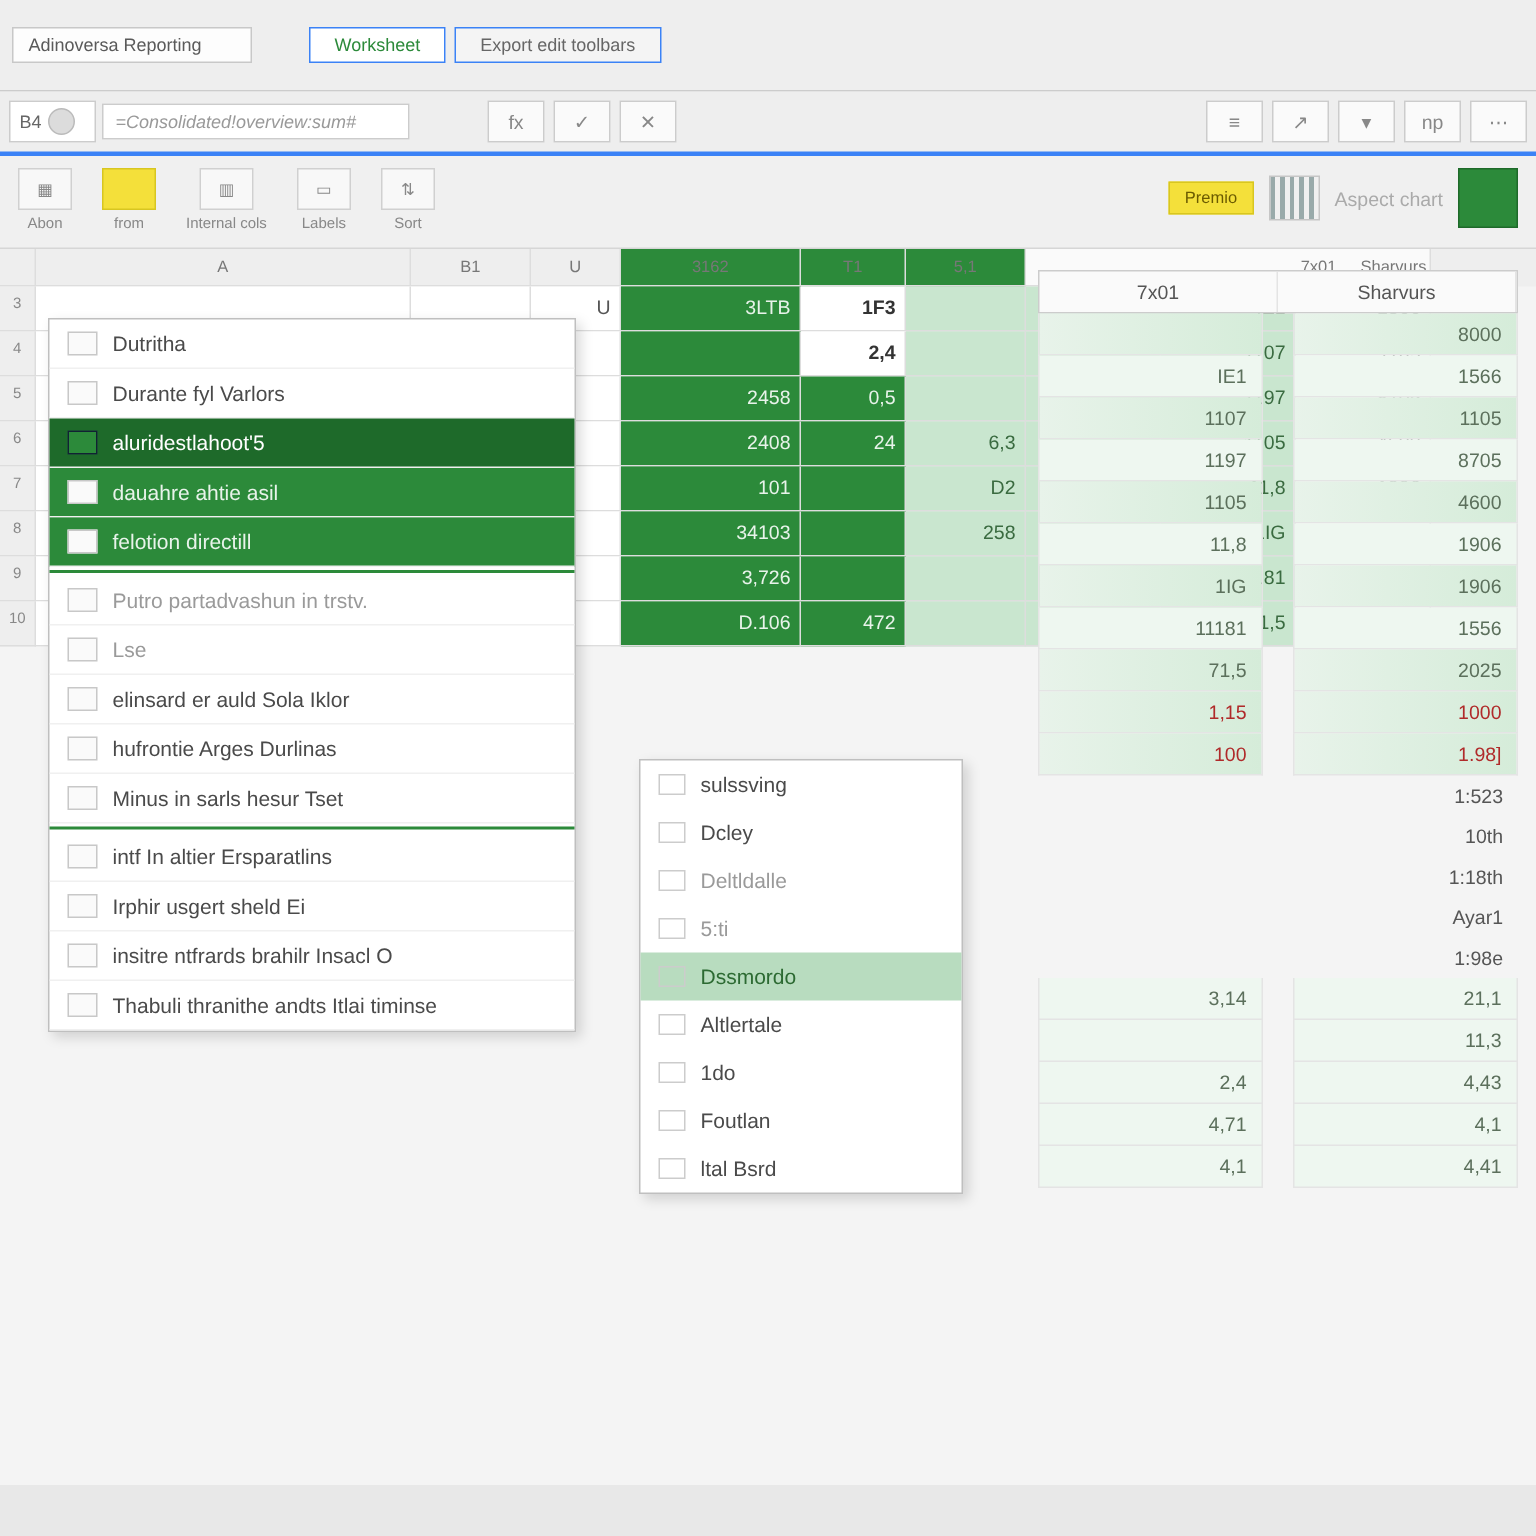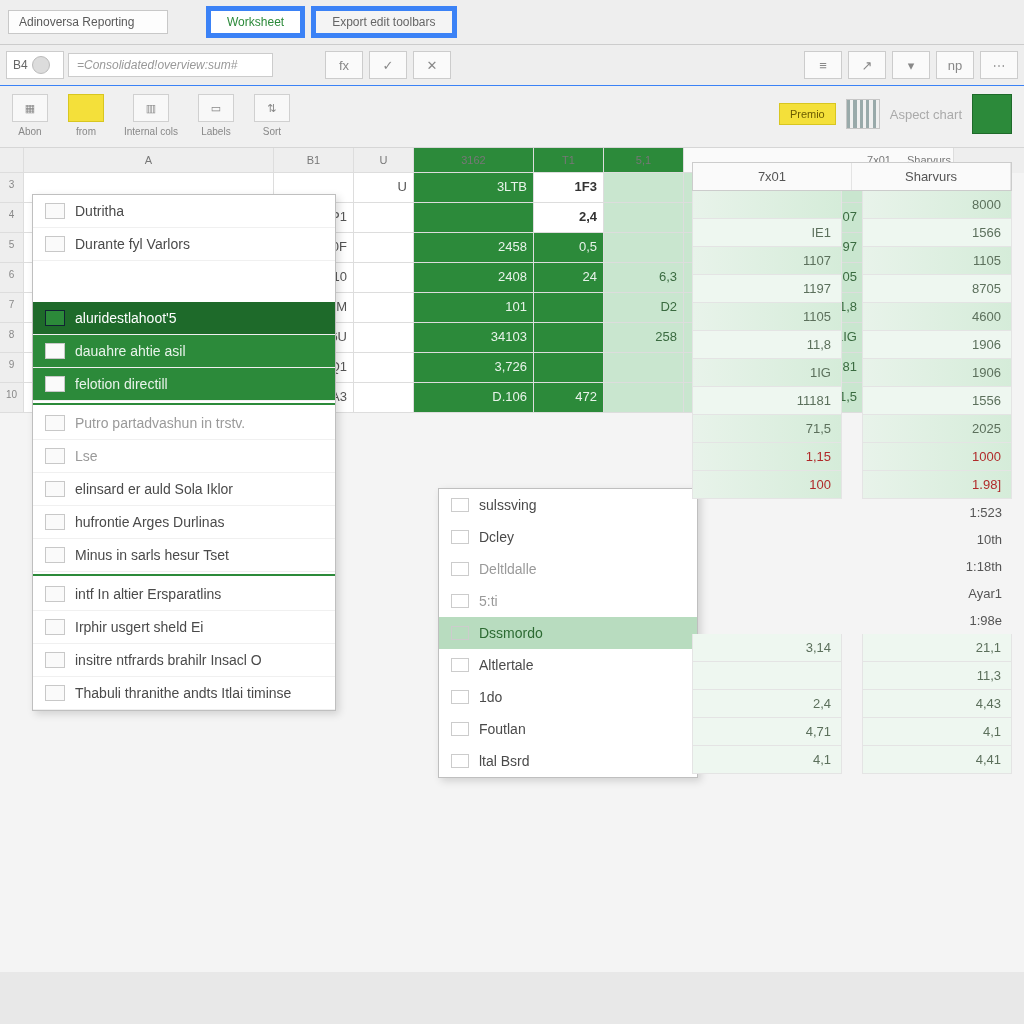--- a/index.html
+++ b/index.html
@@ -1,26 +1,26 @@
 <!DOCTYPE html>
 <html><head>
 <meta charset="utf-8">
 <style>
   * { box-sizing: border-box; margin: 0; padding: 0; font-family: "Segoe UI", Arial, sans-serif; }
   body { width: 1024px; height: 1024px; background: #e8e8e8; overflow: hidden; font-size: 13px; color: #555; }
 
   
-  .top-bar { display: flex; align-items: center; gap: 8px; padding: 6px 8px; background: #eee; border-bottom: 1px solid #ccc; }
+  .top-bar { display: flex; align-items: center; gap: 8px; padding: 18px 8px; background: #eee; border-bottom: 1px solid #ccc; }
   .doc-title-box { border: 1px solid #c8c8c8; background: #fdfdfd; padding: 4px 10px; font-size: 12px; color: #5a5a5a; min-width: 160px; }
   .tab-strip { display: flex; gap: 6px; margin-left: 30px; }
-  .tab { border: 5px solid #3b82f6; background: #f4f4f4; padding: 4px 16px; font-size: 12px; color: #666; }
+  .tab { border: 1px solid #3b82f6; background: #f4f4f4; padding: 4px 16px; font-size: 12px; color: #666; }
   .tab.active { background: #fff; color: #2c8a3a; font-weight: 500; }
 
   
-  .formula-row { display: flex; align-items: center; gap: 4px; padding: 6px 6px; background: #eee; border-bottom: 1px solid #3b82f6; }
+  .formula-row { display: flex; align-items: center; gap: 4px; padding: 6px 6px; background: #eee; border-bottom: 3px solid #3b82f6; }
   .name-box { width: 58px; border: 1px solid #ccc; background: #fff; padding: 4px 6px; font-size: 12px; color: #666; display:flex;align-items:center;gap:4px;}
   .name-box-avatar{width:18px;height:18px;border-radius:50%;background:#dcdcdc;border:1px solid #bbb;}
   .formula-in { flex: 1; max-width: 205px; border: 1px solid #ccc; background: #fff; padding: 4px 8px; font-size: 12px; color: #999; font-style: italic; }
   .mini-btn { width: 38px; height: 28px; border: 1px solid #ccc; background: #fafafa; display: flex; align-items: center; justify-content: center; color: #888; font-size: 13px; }
   .mini-btn + .mini-btn{margin-left:2px;}
   .ribbon-spacer{flex:1;}
   .ribbon-chunk{display:flex;gap:4px;padding-left:48px;}
 
   
   .ribbon-groups { display: flex; align-items: flex-start; gap: 20px; padding: 8px 12px 10px; background: #f0f0f0; border-bottom: 1px solid #d6d6d6; }
@@ -40,31 +40,31 @@
   .row { display: grid; grid-template-columns: 24px 250px 80px 60px 120px 70px 80px 90px 90px 90px; }
   .cell { border: 1px solid #ddd; border-top: none; border-left: none; padding: 6px 6px; font-size: 13px; color: #555; text-align: right; background: #fff; min-height:30px;}
   .cell.rowhead { background: #eee; text-align: center; color: #888; font-size: 10px;}
   .cell.left { text-align: left; }
   .green-col { background: #2c8a3a; color: #e8f3ea; font-variant-numeric: tabular-nums;}
   .green-light { background: #c9e6cf; color:#3a6b40;}
   .white-cell { background: #fff; color:#333;font-weight:bold;}
   .hdr-right { display:flex;gap:16px;align-items:center;justify-content:flex-end;color:#4a4a4a;font-weight:500;}
 
   
-  .ctx { position: absolute; left: 32px; top: 46px; width: 304px; background: #fff; border: 1px solid #bfbfbf; box-shadow: 3px 3px 8px rgba(0,0,0,.15); }
+  .ctx { position: absolute; left: 32px; top: 46px; width: 352px; background: #fff; border: 1px solid #bfbfbf; box-shadow: 3px 3px 8px rgba(0,0,0,.15); }
   .ctx .item { display: flex; align-items: center; gap: 10px; padding: 8px 12px; font-size: 14px; color: #4a4a4a; border-bottom: 1px solid #f0f0f0; }
   .ctx .item .mi { width: 20px; height: 16px; border: 1px solid #c8c8c8; background: #fafafa; flex-shrink:0;}
-  .ctx .item.sel { background: #1e6a2a; color: #fff; margin-top: 41px; }
+  .ctx .item.sel { background: #1e6a2a; color: #fff; }
   .ctx .item.sel .mi{border-color:#123;background:#2c8a3a;}
   .ctx .item.locked{background:#2c8a3a;color:#e8f3ea;}
   .ctx .sep{height:2px;background:#2c8a3a;margin:2px 0;}
   .ctx .item.mute{color:#9a9a9a;}
 
   
-  .ctx2 { position: absolute; left: 438px; top: 340px; width: 260px; background: #fff; border: 1px solid #bfbfbf; box-shadow: 3px 3px 8px rgba(0,0,0,.15); }
+  .ctx2 { position: absolute; left: 426px; top: 340px; width: 216px; background: #fff; border: 1px solid #bfbfbf; box-shadow: 3px 3px 8px rgba(0,0,0,.15); }
   .ctx2 .item { display: flex; align-items: center; gap: 10px; padding: 8px 12px; font-size: 14px; color: #4a4a4a; }
   .ctx2 .item .mi{width:18px;height:14px;border:1px solid #ccc;flex-shrink:0;}
   .ctx2 .item.head{background:#b8dcbf;color:#2c6a32;font-weight:400;}
   .ctx2 .item.mute{color:#9a9a9a;}
 
   
   .mini-table{position:absolute;right:12px;top:14px;width:320px;}
   .mini-table .hdr{display:flex;border:1px solid #ccc;background:#fafafa;}
   .mini-table .hdr>div{flex:1;text-align:center;padding:6px;font-size:13px;color:#555;border-right:1px solid #e4e4e4;}
   .mini-table .mrow{display:flex;gap:20px;}

